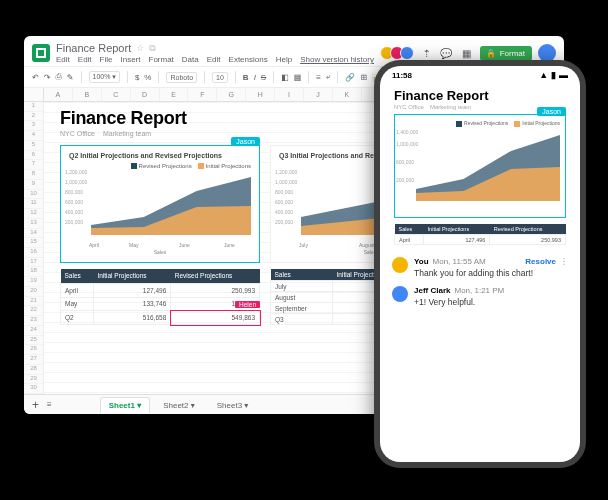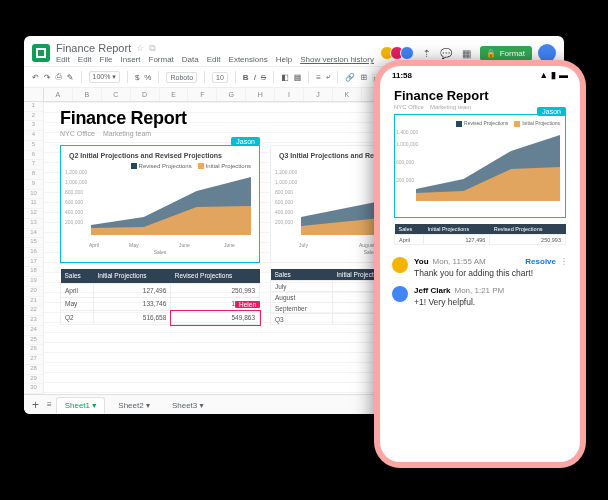--- a/index.html
+++ b/index.html
@@ -54,24 +54,24 @@
   svg.plot { position:absolute; left:22px; right:0; top:0; bottom:8px; width:calc(100% - 22px); height:64px;}
   .tables-row { display:flex; gap:10px; margin-top:6px; }
   table.data { border-collapse:collapse; font-size:6.5px; width:200px;}
   table.data th { background:#2f4254; color:#fff; text-align:left; padding:2px 4px; font-weight:500;}
   table.data td { border:1px solid #eee; padding:1.5px 4px; color:#555;}
   table.data td.num { text-align:right; }
   .helen-cell { outline:1.5px solid #e91e63; position:relative;}
   .helen-label { position:absolute; right:-1px; top:-10px; background:#e91e63; color:#fff; font-size:6.5px; padding:0 4px; border-radius:1px;}
   .tabs { height:20px; border-top:1px solid #e0e0e0; display:flex; align-items:center; gap:4px; padding-left:8px; font-size:8px; color:#5f6368; background:#fafafa;}
   .sheet-tab { padding:3px 8px; border:1px solid transparent; border-bottom:none; background:#fafafa;}
-  .sheet-tab.active { background:#fff; color:#0f9d58; border-color:#e0e0e0; border-radius:3px 3px 0 0; font-weight:400;}
+  .sheet-tab.active { background:#fff; color:#0f9d58; border-color:#e0e0e0; border-radius:3px 3px 0 0; font-weight:700;margin-left:44px;}
   .plus { font-size:12px; margin-right:4px;}
   
-  .phone { position:absolute; right:22px; top:60px; width:212px; height:408px; background:#fca5a5; border-radius:26px; padding:6px; box-shadow:0 4px 20px rgba(0,0,0,.5);}
+  .phone { position:absolute; right:22px; top:60px; width:212px; height:408px; background:#404040; border-radius:26px; padding:6px; box-shadow:0 4px 20px rgba(0,0,0,.5);}
   .phone-inner { background:#fff; width:100%; height:100%; border-radius:20px; overflow:hidden; display:flex; flex-direction:column;}
   .phone-status { display:flex; justify-content:space-between; align-items:center; padding:4px 12px; font-size:8px; font-weight:600;}
   .phone-status .right { display:flex; gap:3px; align-items:center;}
   .sig, .wifi, .batt { font-size:9px; }
   .phone-doc { padding:4px 14px 0 14px; }
   .phone-h1 { font-size:13px; font-weight:800; }
   .phone-sub { display:flex; gap:6px; font-size:6px; color:#aaa; margin-top:1px;}
   .phone-chart { border:1.5px solid #00bcd4; height:104px; margin:4px 14px 6px 14px; position:relative; padding:5px;}
   .phone-chart .jason-lbl { top:-8px; right:-1px;}
   .phone-chart .legend { font-size:5px;}

